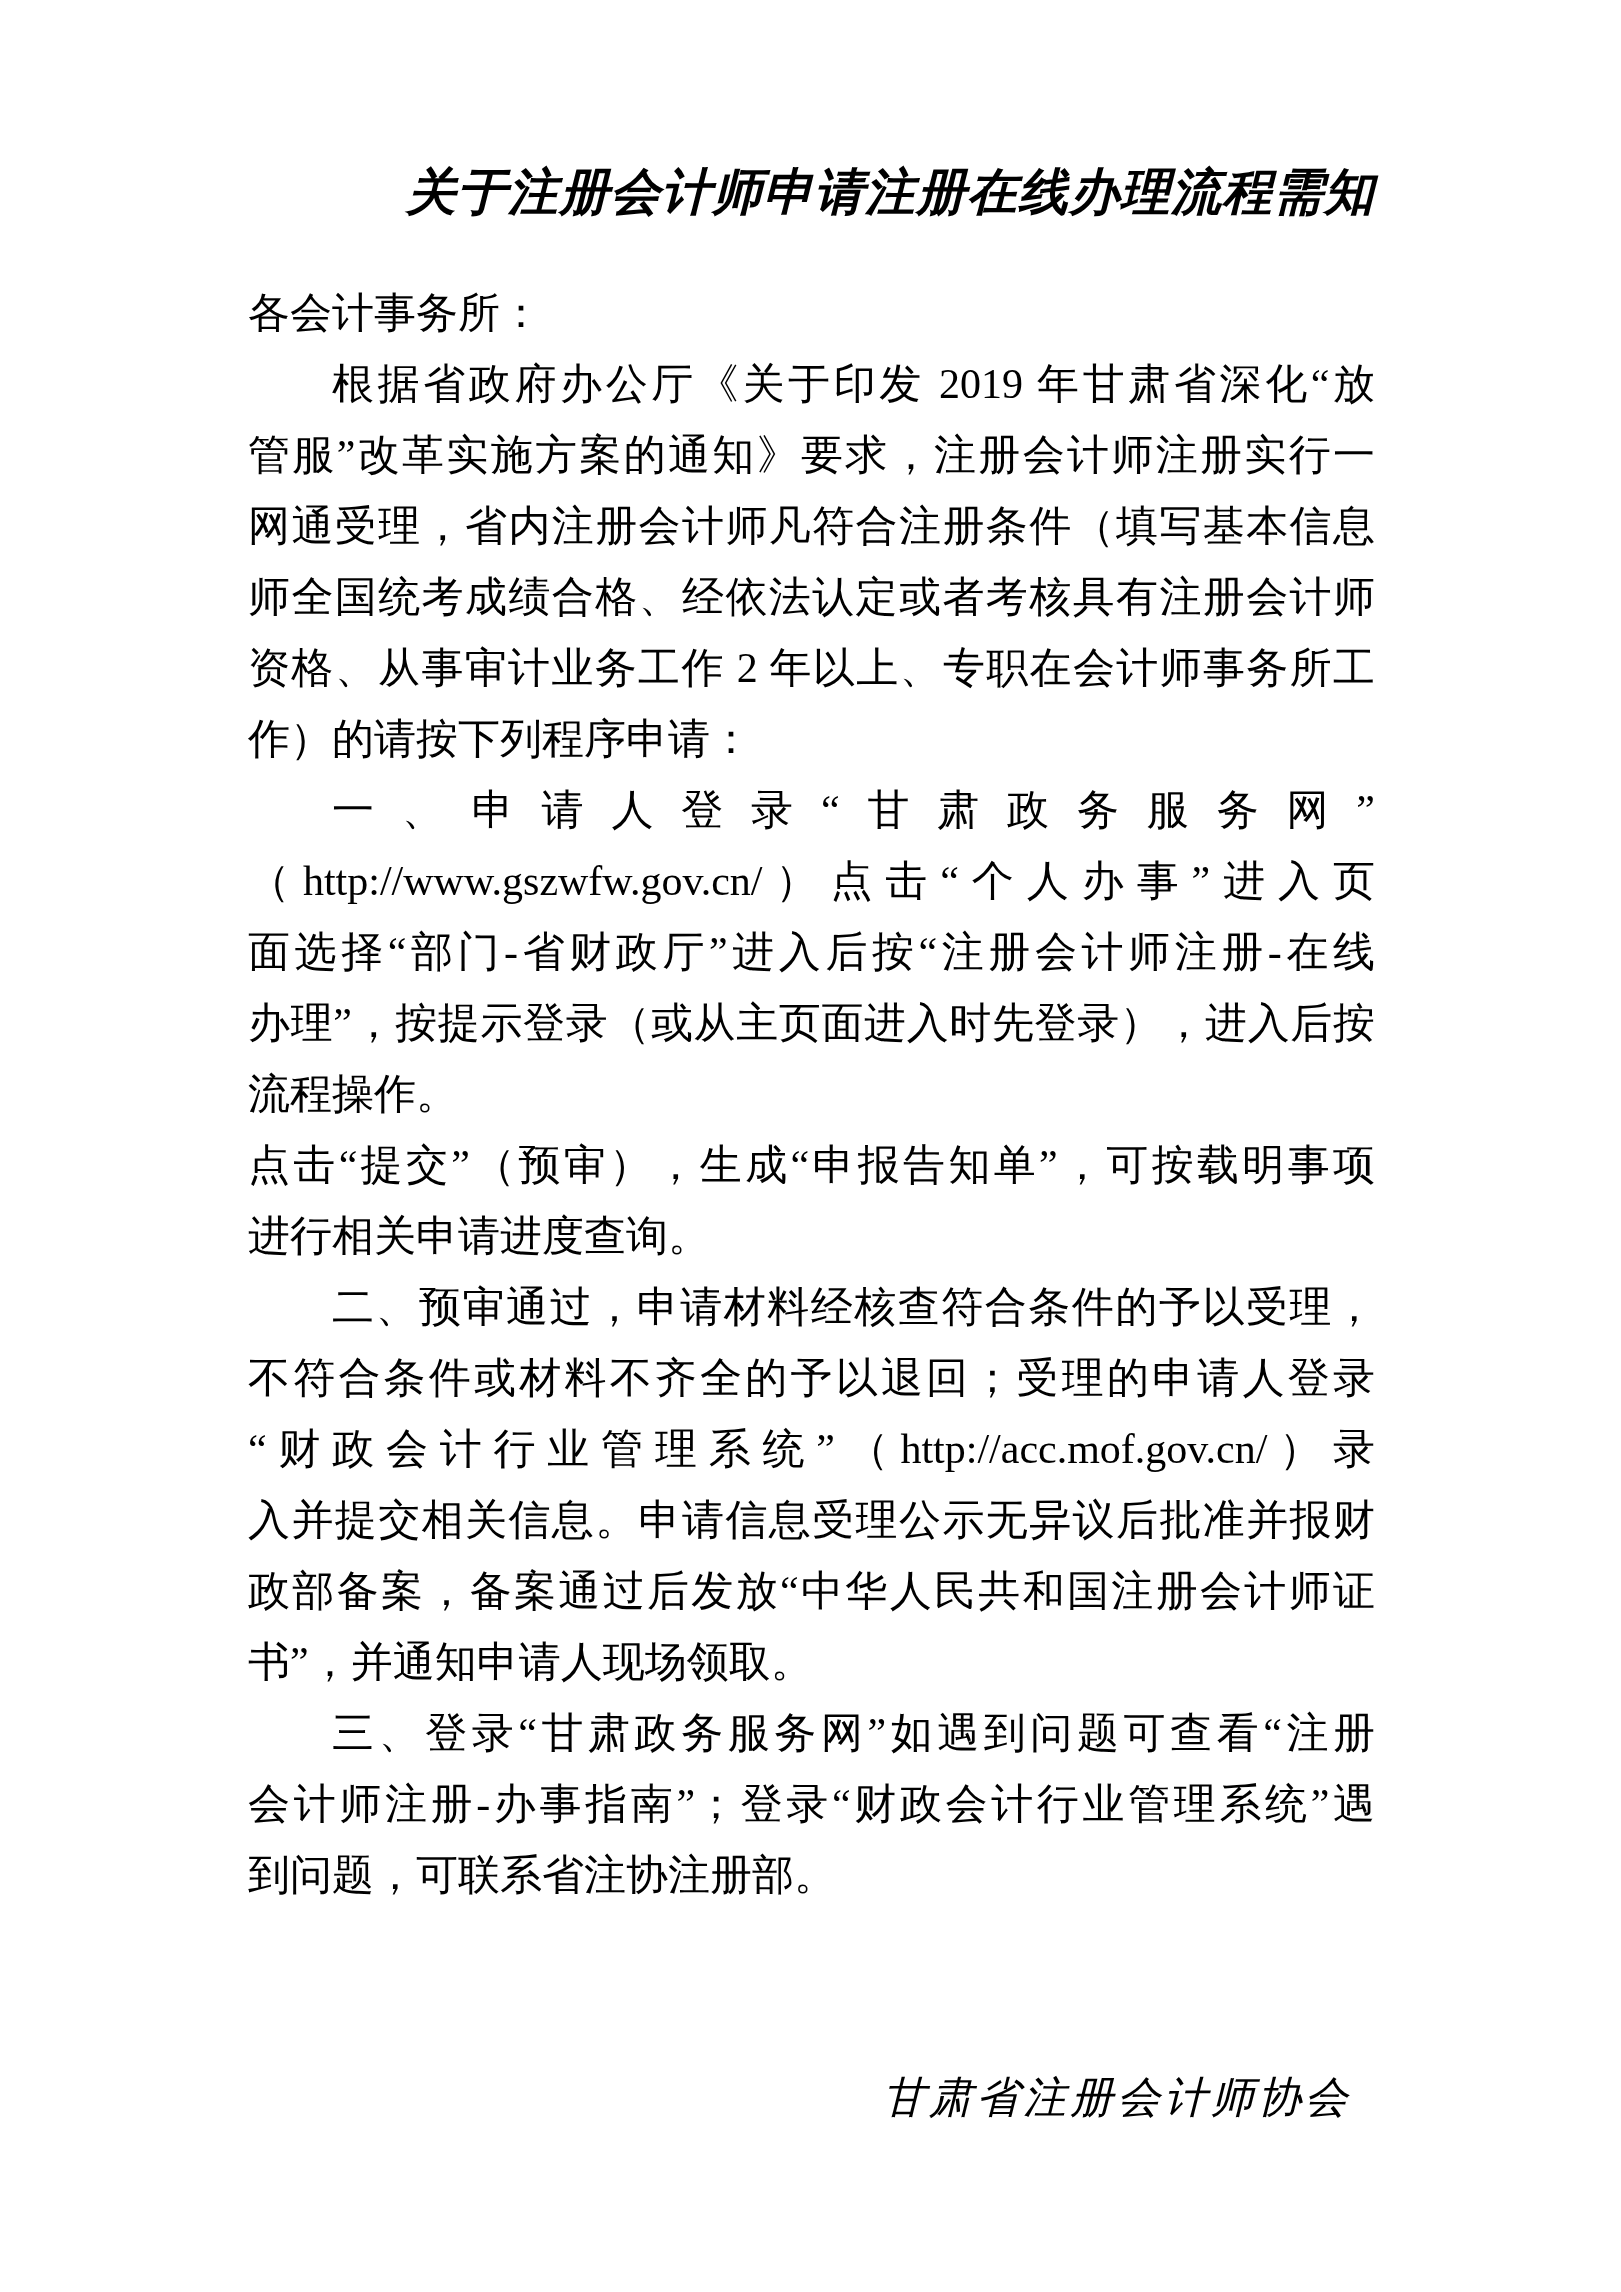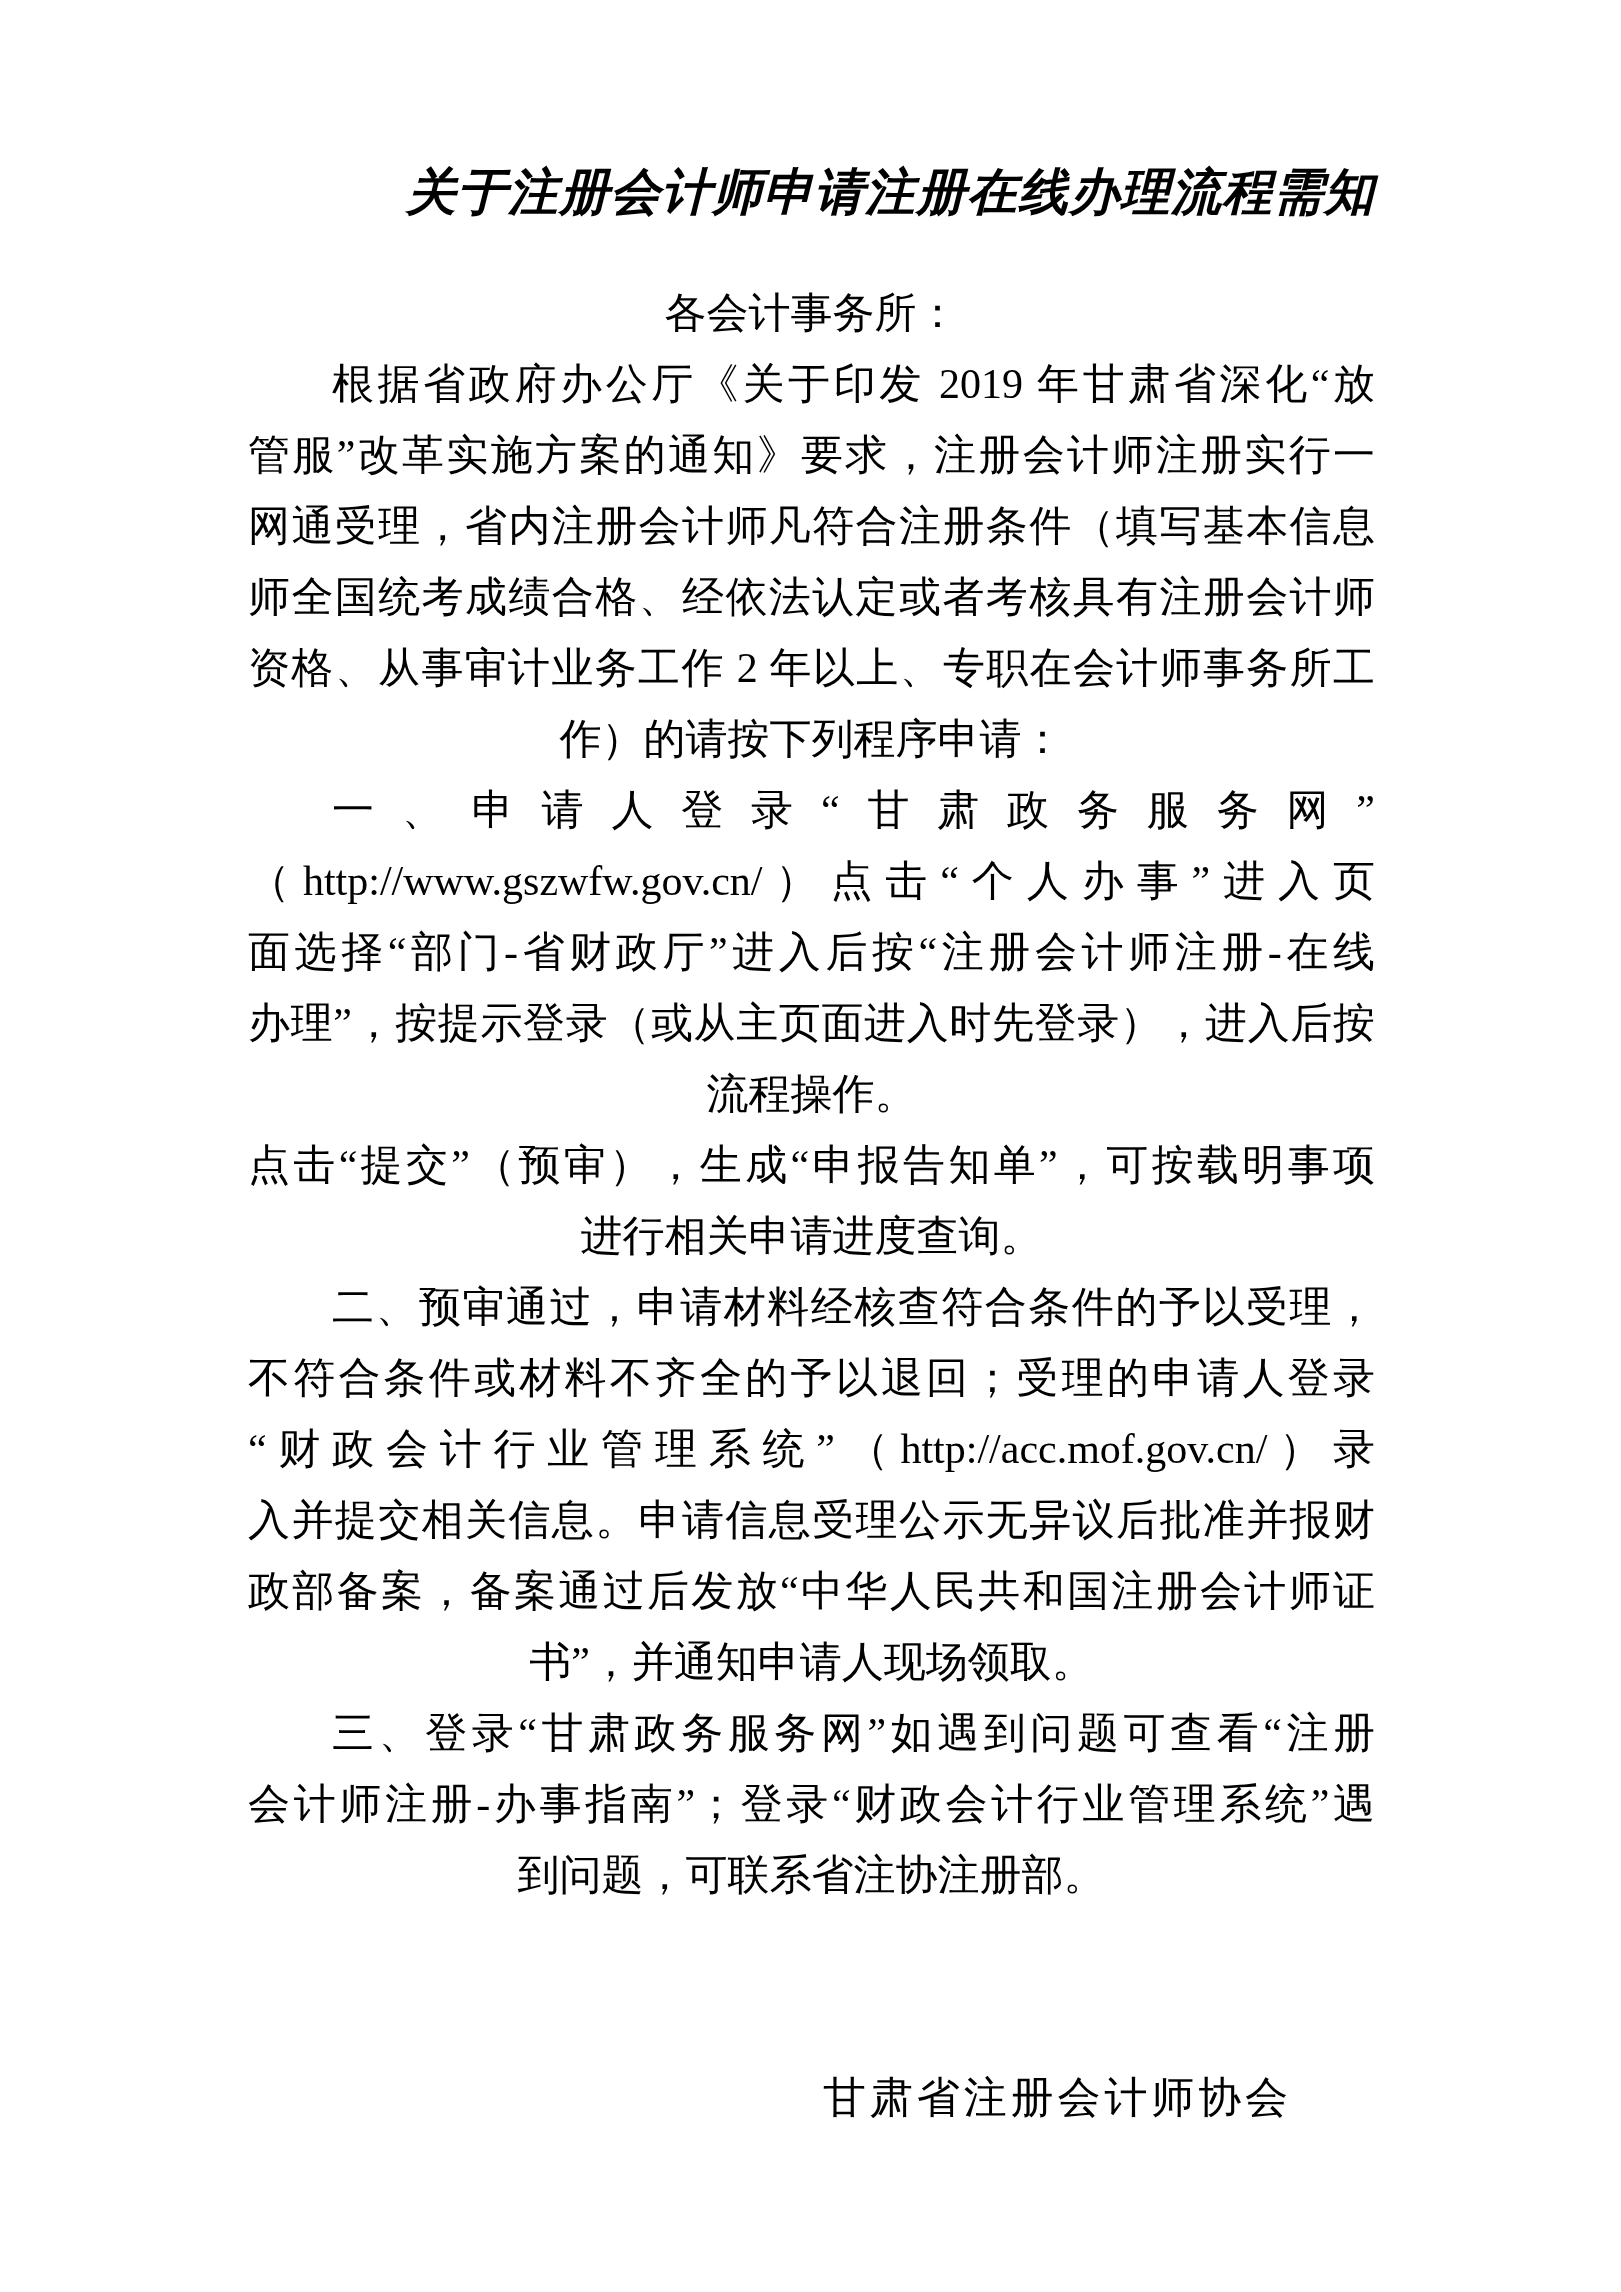--- a/index.html
+++ b/index.html
@@ -33,36 +33,36 @@
     position: absolute;
     top: 278px;
     left: 248px;
     width: 1127px;
   }
   .line {
     height: 71px;
     line-height: 71px;
     font-size: 42px;
     color: #000;
-    text-align: center;
   }
   .line.just {
     text-align: justify;
     text-align-last: justify;
     text-justify: inter-ideograph;
   }
   .line.ind {
     text-indent: 84px;
   }
   .signature {
     position: absolute;
     top: 2062px;
     left: 823px;
     width: 588px;
-    text-align: left;
+    text-align: center;
+    font-style: italic;
   }
   .sig-org {
     height: 71px;
     line-height: 71px;
     font-size: 43px;
     letter-spacing: 3.9px;
     white-space: nowrap;
   }
   .sig-date {
     margin-top: 9.8px;

